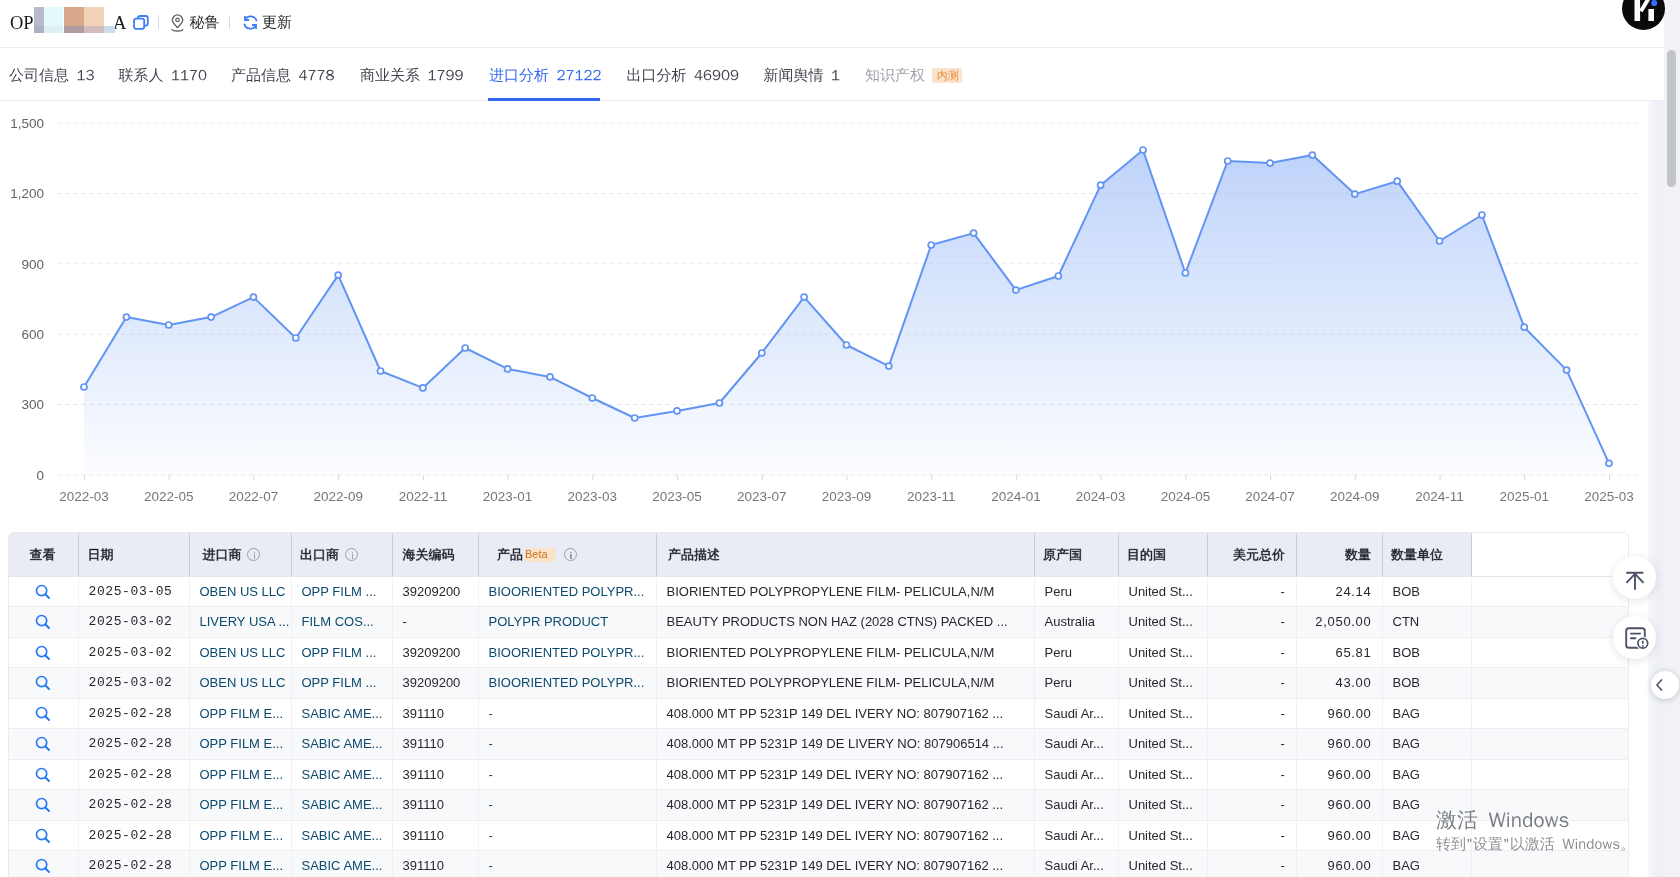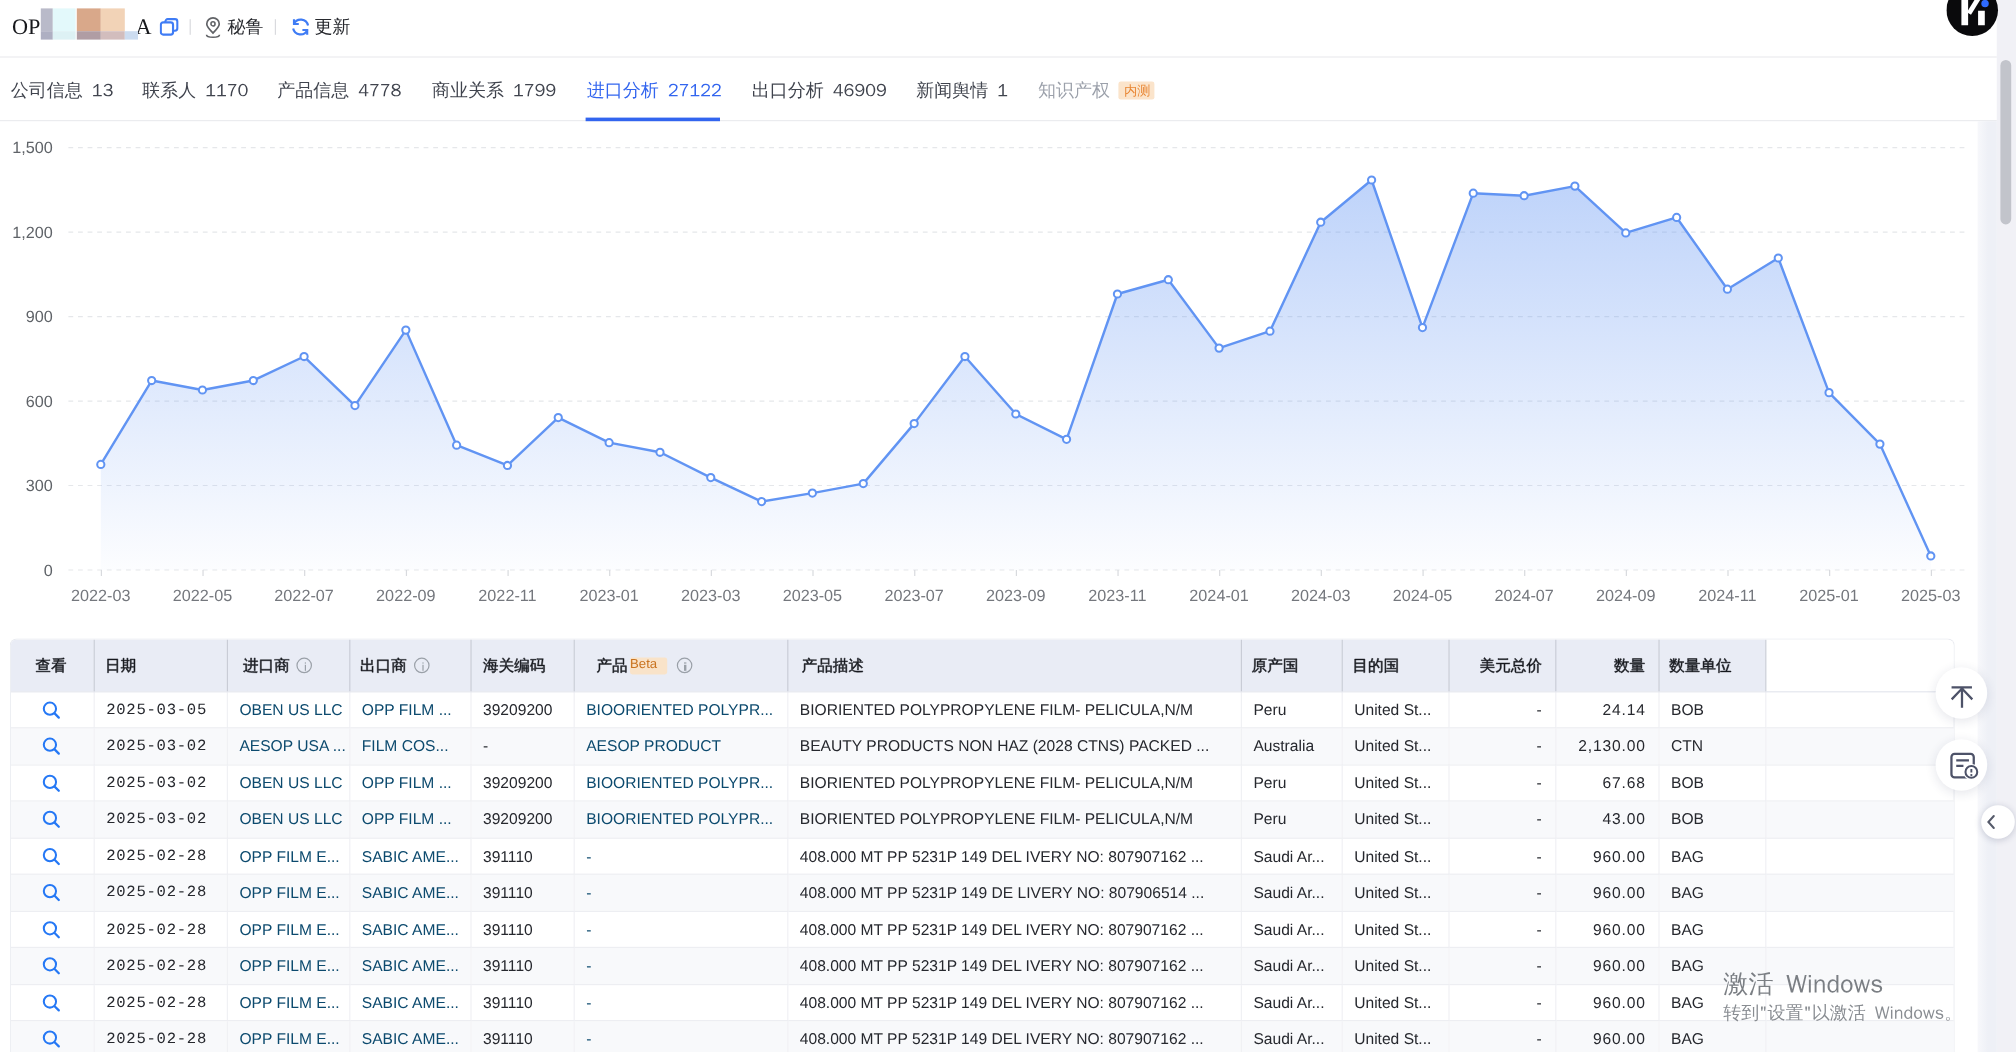--- a/index.html
+++ b/index.html
@@ -250,47 +250,47 @@
           <td class="r">24.14</td>
           <td>BOB</td>
           <td class="nr"></td>
         </tr>
 <tr class="z">
           <td class="c"><svg width="16" height="16" viewBox="0 0 16 16" style="vertical-align:middle">
               <circle cx="6.6" cy="6.6" r="5.1" fill="none" stroke="#2578f5" stroke-width="1.7"></circle>
               <path d="M10.5 10.5 L14 14" stroke="#2578f5" stroke-width="1.9" stroke-linecap="round"></path>
             </svg></td>
           <td class="d">2025-03-02</td>
-          <td><a class="lk">AESOP USA ...</a></td>
+          <td><a class="lk">LIVERY USA ...</a></td>
           <td><a class="lk">FILM COS...</a></td>
           <td>-</td>
-          <td><a class="lk">AESOP PRODUCT</a></td>
+          <td><a class="lk">POLYPR PRODUCT</a></td>
           <td>BEAUTY PRODUCTS NON HAZ (2028 CTNS) PACKED ...</td>
           <td>Australia</td>
           <td>United St...</td>
           <td class="r">-</td>
-          <td class="r">2,130.00</td>
+          <td class="r">2,050.00</td>
           <td>CTN</td>
           <td class="nr"></td>
         </tr>
 <tr>
           <td class="c"><svg width="16" height="16" viewBox="0 0 16 16" style="vertical-align:middle">
               <circle cx="6.6" cy="6.6" r="5.1" fill="none" stroke="#2578f5" stroke-width="1.7"></circle>
               <path d="M10.5 10.5 L14 14" stroke="#2578f5" stroke-width="1.9" stroke-linecap="round"></path>
             </svg></td>
           <td class="d">2025-03-02</td>
           <td><a class="lk">OBEN US LLC</a></td>
           <td><a class="lk">OPP FILM ...</a></td>
           <td>39209200</td>
           <td><a class="lk">BIOORIENTED POLYPR...</a></td>
           <td>BIORIENTED POLYPROPYLENE FILM- PELICULA,N/M</td>
           <td>Peru</td>
           <td>United St...</td>
           <td class="r">-</td>
-          <td class="r">67.68</td>
+          <td class="r">65.81</td>
           <td>BOB</td>
           <td class="nr"></td>
         </tr>
 <tr class="z">
           <td class="c"><svg width="16" height="16" viewBox="0 0 16 16" style="vertical-align:middle">
               <circle cx="6.6" cy="6.6" r="5.1" fill="none" stroke="#2578f5" stroke-width="1.7"></circle>
               <path d="M10.5 10.5 L14 14" stroke="#2578f5" stroke-width="1.9" stroke-linecap="round"></path>
             </svg></td>
           <td class="d">2025-03-02</td>
           <td><a class="lk">OBEN US LLC</a></td>

